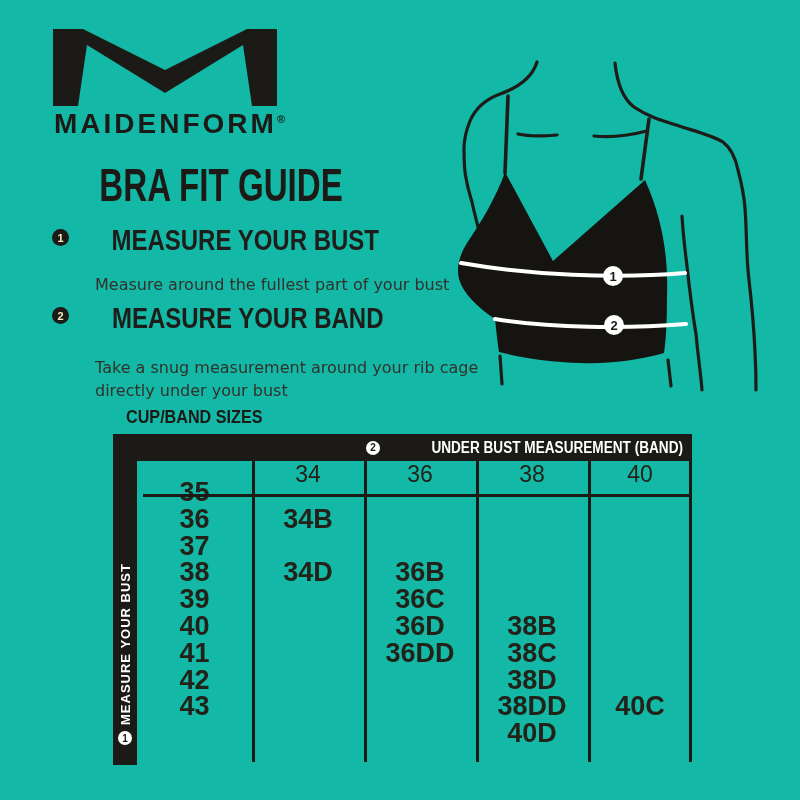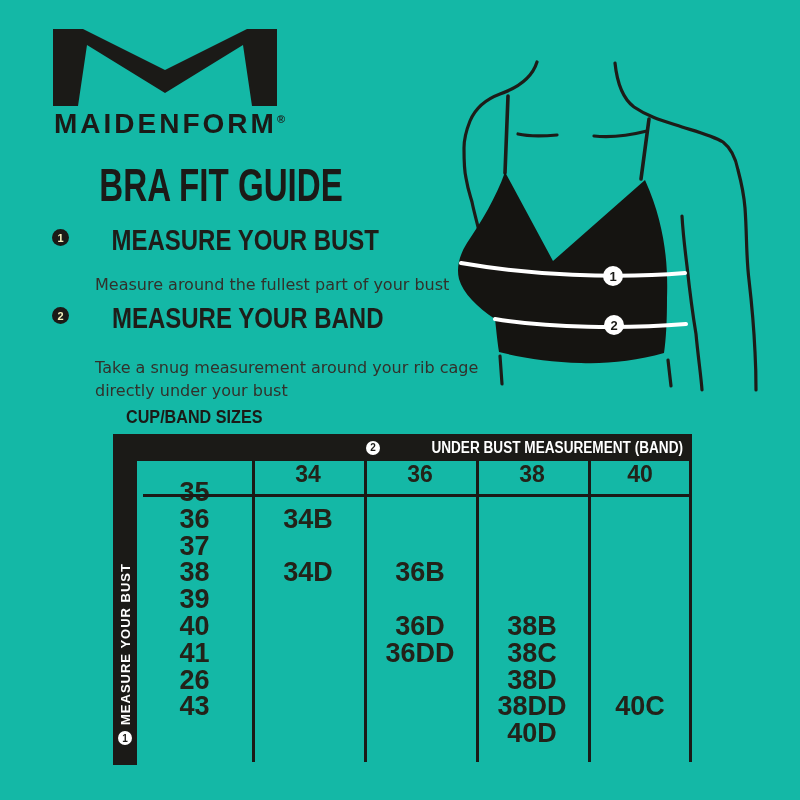--- a/index.html
+++ b/index.html
@@ -43,21 +43,21 @@
     font-size:10px;font-weight:bold;display:flex;align-items:center;justify-content:center;flex:0 0 14px;}
   .leftbar{position:absolute;left:0;top:0;width:24px;height:331px;background:#1b1a17;}
   .vlabel{position:absolute;left:0;bottom:40px;width:24px;height:250px;
     writing-mode:vertical-rl;transform:rotate(180deg);
     color:#ffffff;font-size:13px;font-weight:bold;letter-spacing:1px;white-space:nowrap;
     display:flex;align-items:center;justify-content:flex-start;}
   .leftbar .wcircle{position:absolute;left:5px;top:297px;}
   .grid{position:absolute;left:24px;top:27px;width:555px;height:301px;}
   .hrow,.trow{display:grid;grid-template-columns:115px 112px 112px 112px 104px;
     align-items:center;text-align:center;}
-  .hrow{height:16px;font-size:23px;font-weight:bold;color:#232219;}
+  .hrow{height:16px;font-size:23px;font-weight:normal;color:#232219;}
   .trow{height:26.8px;font-size:27px;font-weight:bold;color:#232219;}
   .underline{position:absolute;left:30px;top:60px;width:549px;height:3px;background:#1b1a17;}
   .vline{position:absolute;top:27px;width:3px;height:301px;background:#1b1a17;}
   .vl1{left:139px;} .vl2{left:251px;} .vl3{left:363px;} .vl4{left:475px;} .vl5{left:576px;}
   
   .torso{position:absolute;left:420px;top:30px;width:372px;height:362px;}
 </style>
 </head>
 <body>
 
@@ -145,39 +145,40 @@
           <div class="trow">
             <div>38</div>
             <div>34D</div>
             <div>36B</div>
             <div></div>
             <div></div>
           </div>
           <div class="trow">
             <div>39</div>
             <div></div>
+            <div>36C</div>
             <div></div>
             <div></div>
           </div>
           <div class="trow">
             <div>40</div>
             <div></div>
             <div>36D</div>
             <div>38B</div>
             <div></div>
           </div>
           <div class="trow">
             <div>41</div>
             <div></div>
             <div>36DD</div>
             <div>38C</div>
             <div></div>
           </div>
           <div class="trow">
-            <div>26</div>
+            <div>42</div>
             <div></div>
             <div></div>
             <div>38D</div>
             <div></div>
           </div>
           <div class="trow">
             <div>43</div>
             <div></div>
             <div></div>
             <div>38DD</div>

